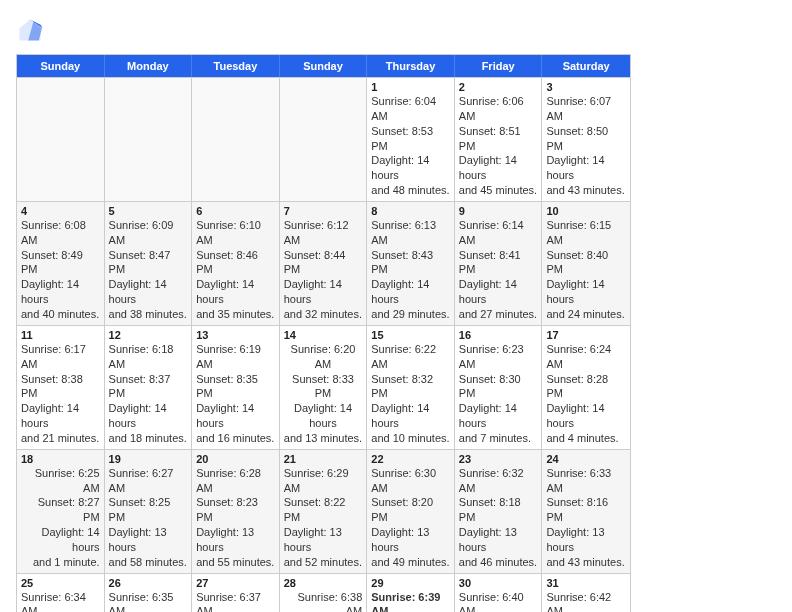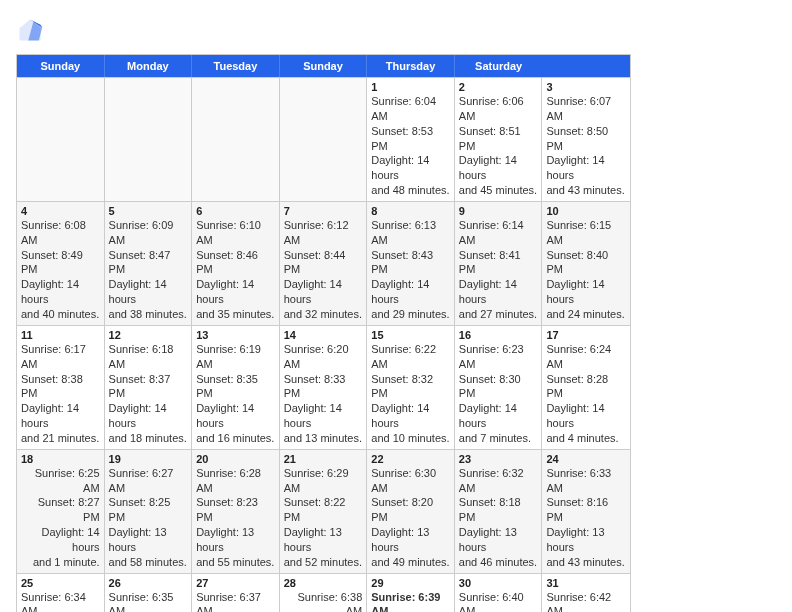--- a/index.html
+++ b/index.html
@@ -130,20 +130,21 @@
     </div>
   </div>
 
   <div class="calendar">
     <div class="cal-header">
     <div class="cal-header-cell">Sunday</div>
         <div class="cal-header-cell">Monday</div>
         <div class="cal-header-cell">Tuesday</div>
         <div class="cal-header-cell">Sunday</div>
         <div class="cal-header-cell">Thursday</div>
+        <div class="cal-header-cell">Friday</div>
         <div class="cal-header-cell">Saturday</div>
       </div>
     <div class="cal-body">
     <div class="cal-row">
           <div class="cal-cell empty"></div>
           <div class="cal-cell empty"></div>
           <div class="cal-cell empty"></div>
           <div class="cal-cell empty"></div>
           <div class="cal-cell">
             <span class="day-num">1</span>
@@ -235,21 +236,21 @@
           </div>
           <div class="cal-cell">
             <span class="day-num">13</span>
             <div class="cell-text" style="white-space: pre-line;">Sunrise: 6:19 AM
 Sunset: 8:35 PM
 Daylight: 14 hours
 and 16 minutes.</div>
           </div>
           <div class="cal-cell">
             <span class="day-num">14</span>
-            <div class="cell-text" style="white-space: pre-line;">Sunrise: 6:20 AM
+            <div class="cell-text" style="white-space: pre-line; text-align: center;">Sunrise: 6:20 AM
 Sunset: 8:33 PM
 Daylight: 14 hours
 and 13 minutes.</div>
           </div>
           <div class="cal-cell">
             <span class="day-num">15</span>
             <div class="cell-text" style="white-space: pre-line;">Sunrise: 6:22 AM
 Sunset: 8:32 PM
 Daylight: 14 hours
 and 10 minutes.</div>

